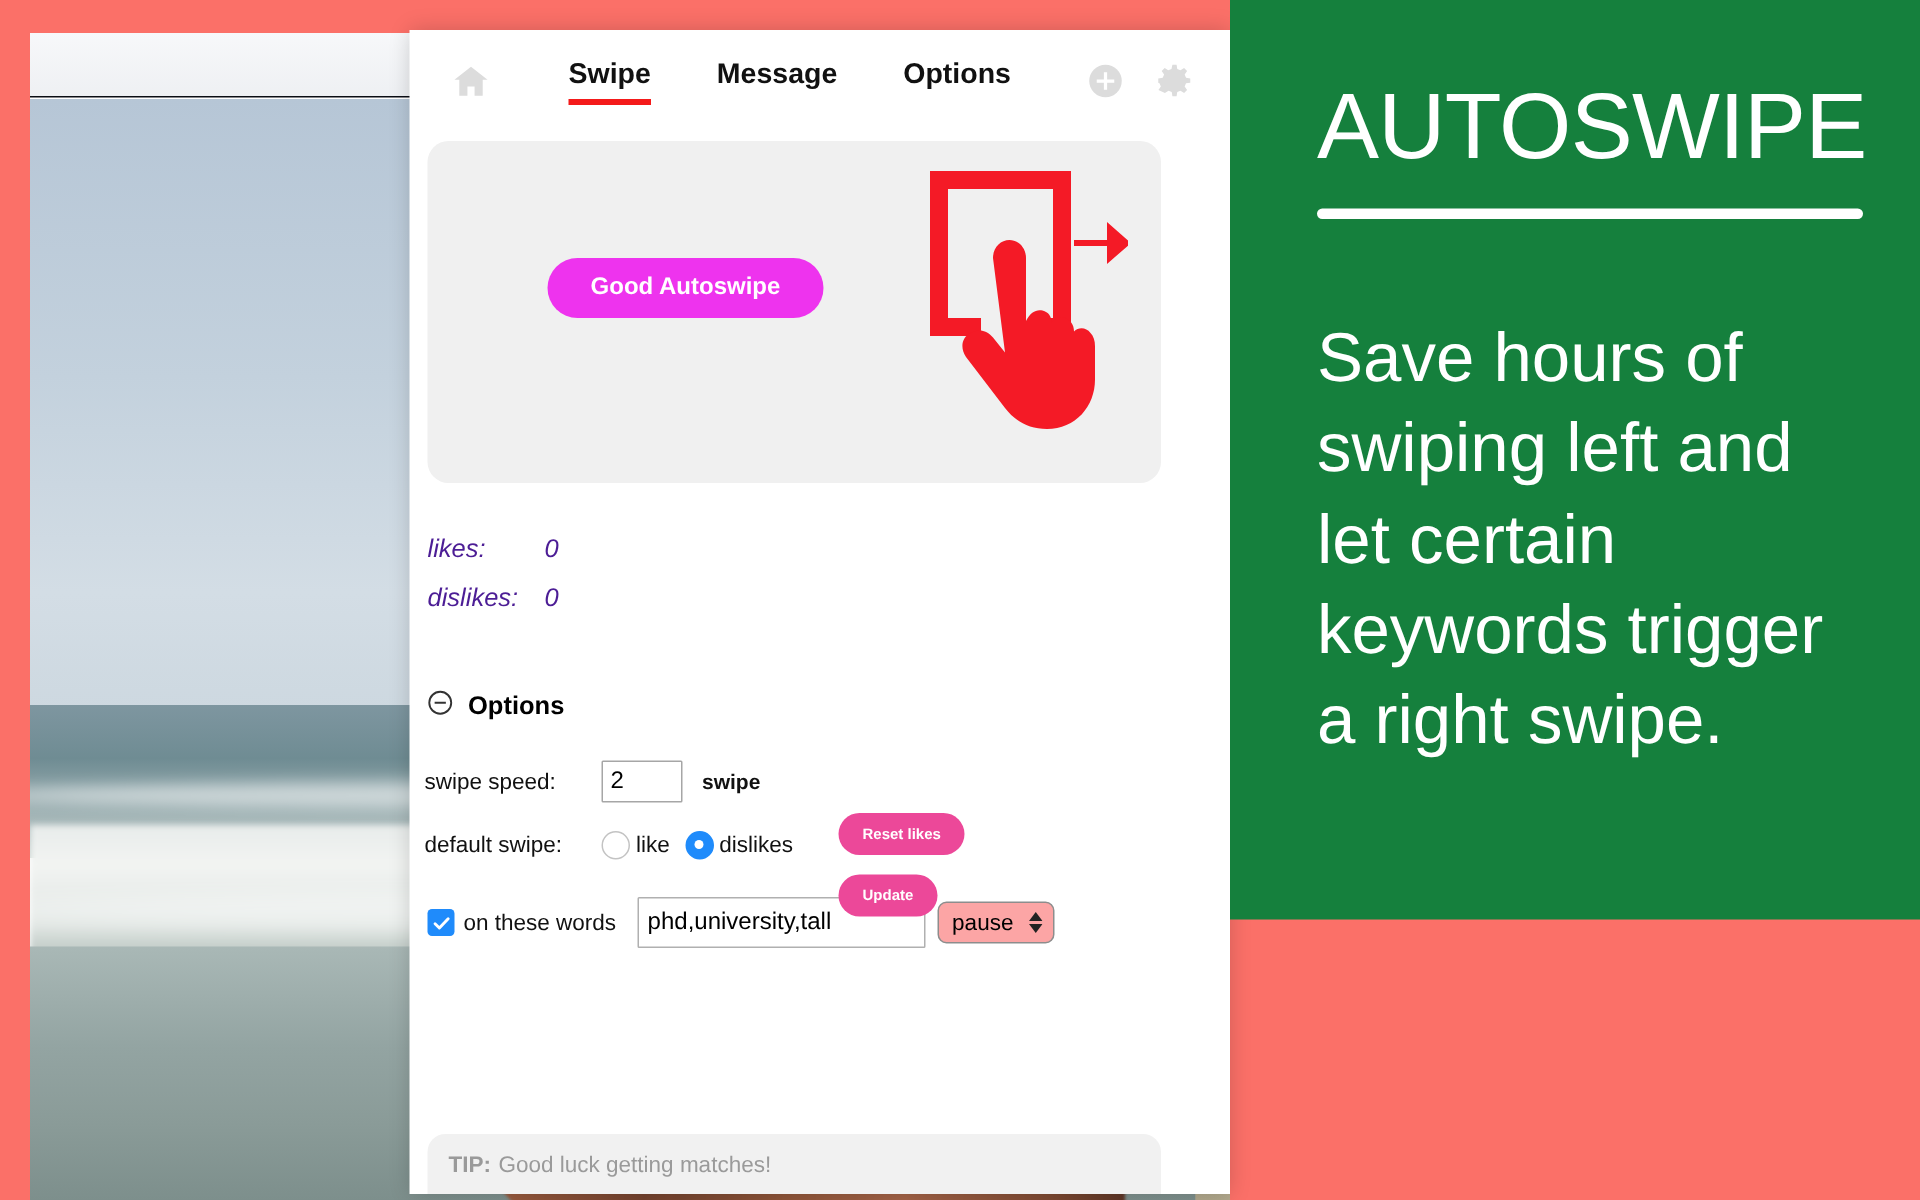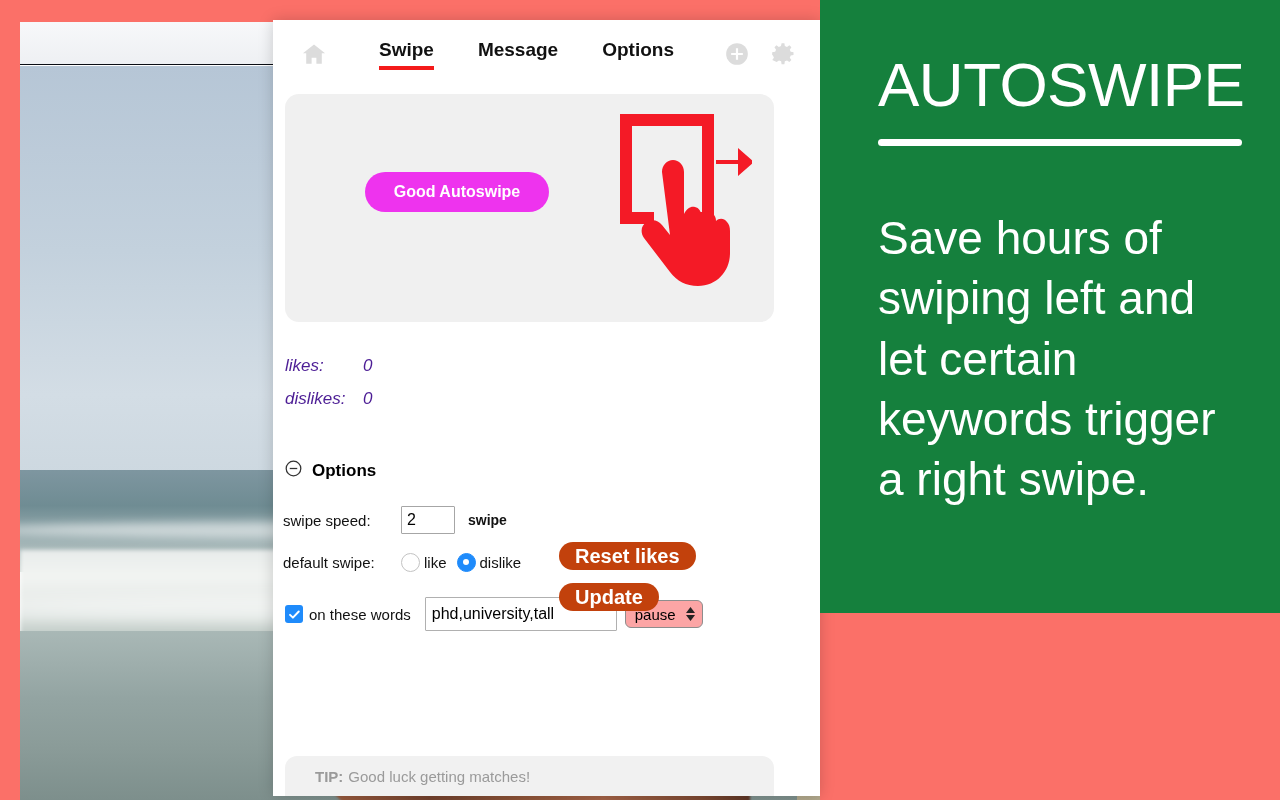--- a/index.html
+++ b/index.html
@@ -235,24 +235,24 @@
     background: #fff;
     font-family: "Liberation Sans", sans-serif;
     font-size: 16px;
     padding: 0 5px;
     border-radius: 1px;
   }
   #secs-label { margin-left: 13px; font-weight: bold; font-size: 14px; }
   .pill-btn {
     border: none;
     border-radius: 16px;
-    background: #c2410c;
+    background: #ec4899;
     color: #fff;
     font-family: "Liberation Sans", sans-serif;
-    font-size: 20px;
+    font-size: 10px;
     font-weight: bold;
     height: 28px;
     padding: 0 16px;
     cursor: pointer;
     text-align: right;
   }
   #reset-likes-btn { position: absolute; left: 559px; top: 522px; }
   #update-btn      { position: absolute; left: 559px; top: 563px; }
 
   .radio-wrap { display: flex; align-items: center; gap: 4px; margin-right: 10px; cursor: pointer; }
@@ -310,21 +310,21 @@
   }
 
   
   #tip-bar {
     position: absolute;
     left: 12px; right: 46px; bottom: 0;
     height: 40px;
     background: #f1f1f1;
     border-radius: 12px 12px 0 0;
     display: flex; align-items: center;
-    padding-left: 30px;
+    padding-left: 14px;
     font-size: 15px;
     color: #9a9a9a;
   }
   #tip-prefix { font-weight: bold; margin-right: 5px; }
 
   
   #promo {
     position: absolute;
     right: 0; top: 0;
     width: 460px; height: 613px;
@@ -465,21 +465,21 @@
       </div>
 
       <div class="opt-row">
         <span class="opt-label">default swipe:</span>
         <span class="radio-wrap">
           <span class="radio"></span>
           <span class="radio-label">like</span>
         </span>
         <span class="radio-wrap">
           <span class="radio checked"></span>
-          <span class="radio-label">dislike</span>
+          <span class="radio-label">dislikes</span>
         </span>
       </div>
 
 
       <div class="check-row">
         <span class="checkbox">
           <svg width="13" height="13" viewBox="0 0 14 14" aria-hidden="true">
             <path d="M2.2 7.4 L5.3 10.4 L11.6 3.8" fill="none" stroke="#fff" stroke-width="2.1" stroke-linecap="round" stroke-linejoin="round"></path>
           </svg>
         </span>

